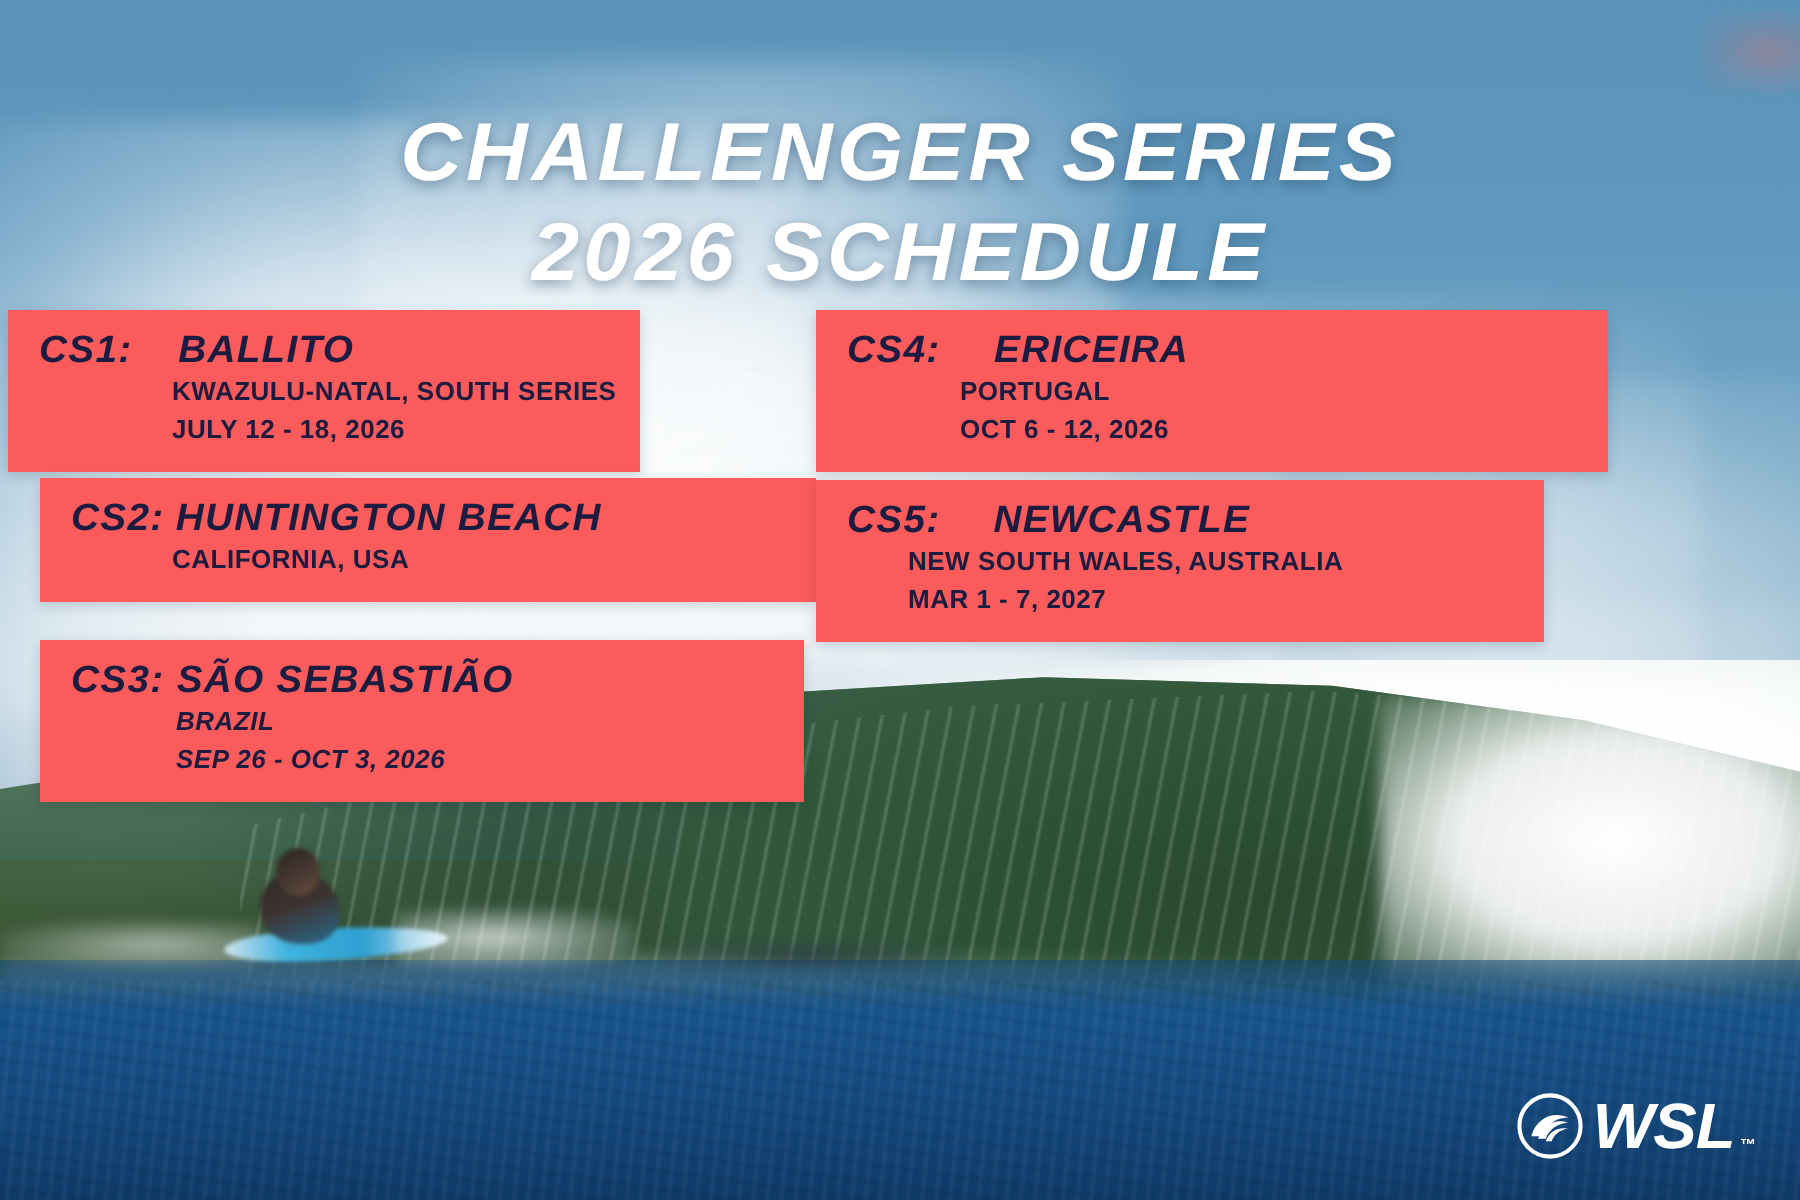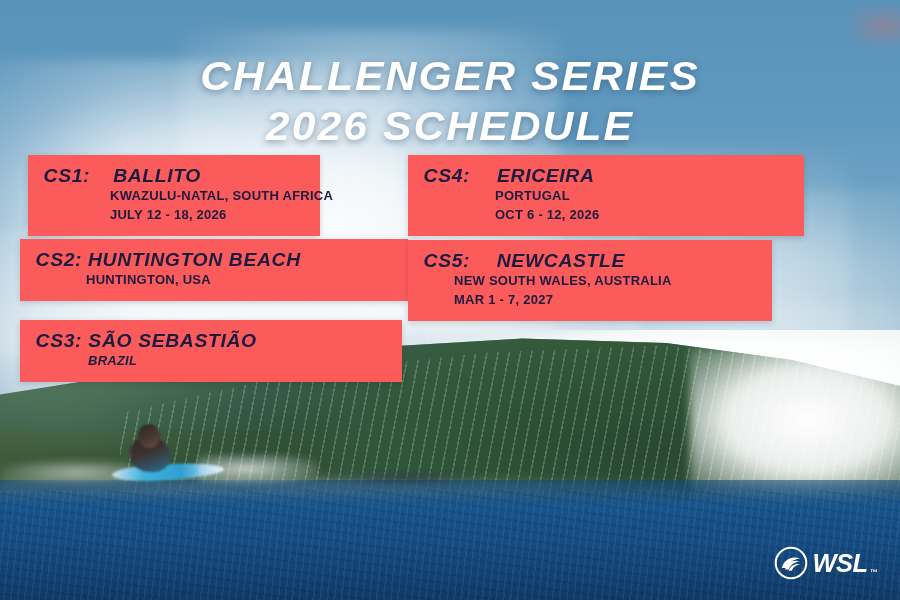--- a/index.html
+++ b/index.html
@@ -179,49 +179,49 @@
   }
   .card-sub {
     font-size:13px;
     font-weight:bold;
     letter-spacing:.25px;
     line-height:1.45;
     white-space:nowrap;
   }
 
   
-  #card-cs1 { left:28px; top:155px; width:292px; }
+  #card-cs1 { left:4px; top:155px; width:316px; }
   #card-cs2 { left:20px; top:239px; width:388px; }
   #card-cs3 { left:20px; top:320px; width:382px; }
   
   #card-cs4 { left:408px; top:155px; width:396px; }
   #card-cs5 { left:408px; top:240px; width:364px; }
 
   
   #card-cs1 .gap { width:24px; }
   #card-cs1 .card-sub { margin-left:66px; }
   #card-cs2 .gap { width:8px; }
   #card-cs2 .card-sub { margin-left:50px; }
   #card-cs3 .gap { width:8px; }
   #card-cs3 .card-sub { margin-left:52px;font-style:italic; }
   #card-cs4 .gap { width:28px; }
-  #card-cs4 .card-sub { margin-left:71px; }
+  #card-cs4 .card-sub { margin-left:56px; }
   #card-cs5 .gap { width:28px; }
   #card-cs5 .card-sub { margin-left:30px; }
 
   
   .wsl-logo {
     position:absolute; right:22px; bottom:20px;
     display:flex; align-items:center; gap:5px;
     z-index:7;
   }
   .wsl-mark { width:34px; height:34px; display:block; }
   .wsl-text {
     color:#ffffff;
-    font-size:25px;
+    font-size:32px;
     font-weight:bold;
     font-style:italic;
     letter-spacing:-.5px;
     line-height:1;
     transform:scaleX(1.02);
   }
   .wsl-tm {
     color:#ffffff;
     font-size:8px;
     font-weight:bold;
@@ -273,40 +273,41 @@
   </div>
 
   <div class="schedule">
 
     <div class="card" id="card-cs1">
       <div class="card-head">
         <span class="card-code">CS1:</span>
         <span class="gap"></span>
         <span class="card-name">BALLITO</span>
       </div>
-      <div class="card-sub">KWAZULU-NATAL, SOUTH AFRICA</div>
+      <div class="card-sub">KWAZULU-NATAL, SOUTH SERIES</div>
       <div class="card-sub">JULY 12 - 18, 2026</div>
     </div>
 
     <div class="card" id="card-cs2">
       <div class="card-head">
         <span class="card-code">CS2:</span>
         <span class="gap"></span>
         <span class="card-name">HUNTINGTON BEACH</span>
       </div>
-      <div class="card-sub">HUNTINGTON, USA</div>
+      <div class="card-sub">CALIFORNIA, USA</div>
     </div>
 
     <div class="card" id="card-cs3">
       <div class="card-head">
         <span class="card-code">CS3:</span>
         <span class="gap"></span>
         <span class="card-name">SÃO SEBASTIÃO</span>
       </div>
       <div class="card-sub">BRAZIL</div>
+      <div class="card-sub">SEP 26 - OCT 3, 2026</div>
     </div>
 
     <div class="card" id="card-cs4">
       <div class="card-head">
         <span class="card-code">CS4:</span>
         <span class="gap"></span>
         <span class="card-name">ERICEIRA</span>
       </div>
       <div class="card-sub">PORTUGAL</div>
       <div class="card-sub">OCT 6 - 12, 2026</div>

